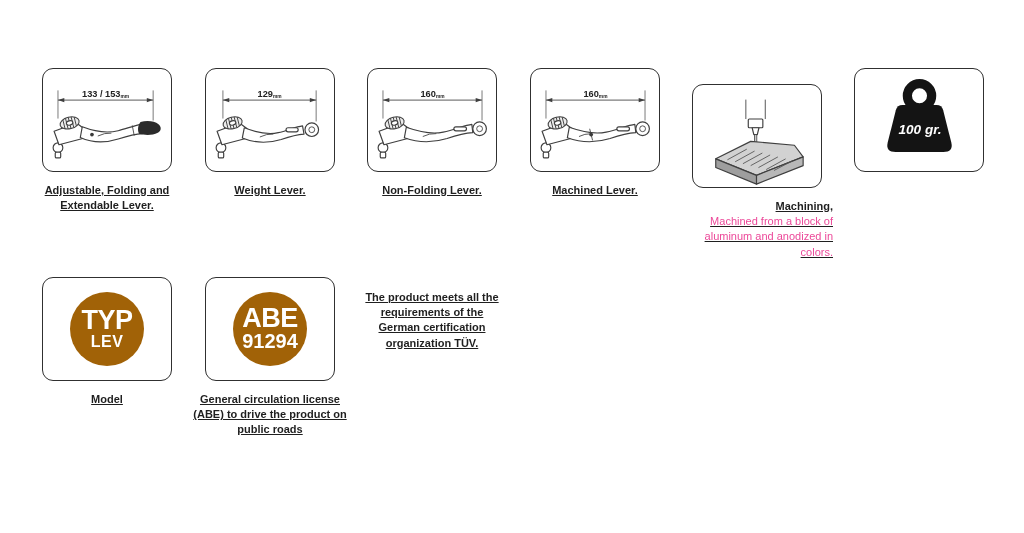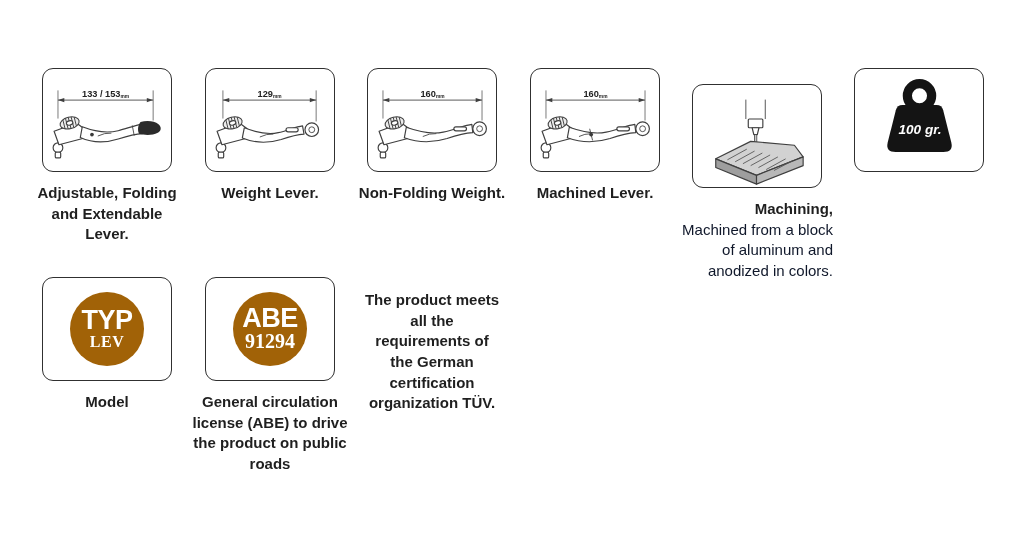--- a/index.html
+++ b/index.html
@@ -8,31 +8,31 @@
     font-family:"Liberation Sans",sans-serif;overflow:hidden;
   }
   .feature{position:absolute;width:170px;text-align:center;}
   .frame{
     width:130px;height:104px;margin:0 auto;background:#ffffff;
     border:1.5px solid #303030;border-radius:11px;box-sizing:border-box;
     display:flex;align-items:center;justify-content:center;
   }
   .frame svg{display:block;width:127px;height:101px;}
   .cap{
-    margin:11px auto 0;font-size:15px;font-weight:700;line-height:1.38;
-    color:#1f1f1f;max-width:152px;
-  }
-  .cap .sub{font-weight:400;color:#0f172a;}
+    margin:11px auto 0;font-size:11px;font-weight:700;line-height:1.38;
+    color:#1f1f1f;max-width:152px;text-decoration:underline;
+  }
+  .cap .sub{font-weight:400;color:#ec4899;}
   .badge{
     width:74px;height:74px;border-radius:50%;background:#a16207;color:#ffffff;
     display:flex;flex-direction:column;align-items:center;justify-content:center;
     font-weight:700;margin:0 auto;
   }
   .badge .l1{font-size:27px;line-height:.92;letter-spacing:-.5px;}
-  .badge .l2{font-size:16px;line-height:1.08;letter-spacing:.5px;font-family:Liberation Serif, serif;}
+  .badge .l2{font-size:16px;line-height:1.08;letter-spacing:.5px;}
   .badge.abe .l2{font-size:20px;letter-spacing:0;}
   .badge.tuv .l1{font-size:25px;letter-spacing:0;}
   
   .tick{stroke:#666;stroke-width:.9;fill:none;}
   .dline{stroke:#555;stroke-width:1;}
   .ah{fill:#3f3f3f;}
   .dimtxt{font-family:"Liberation Sans",sans-serif;font-weight:700;font-size:9.5px;fill:#222;}
   .unit{font-size:5px;}
   .art{fill:#ffffff;stroke:#3f3f3f;stroke-width:1.2;stroke-linejoin:round;}
   .thin{fill:none;stroke:#3f3f3f;stroke-width:.9;}
@@ -116,21 +116,21 @@
         <g transform="rotate(-14 26 54.5)">
           <ellipse class="shade" cx="26" cy="54.5" rx="10" ry="6"></ellipse>
           <path class="thin" d="M20,49.8 V59.2 M23,48.9 V60.1 M26,48.6 V60.4 M29,48.9 V60.1 M32,49.8 V59.2"></path>
           <ellipse class="art" cx="26" cy="54.5" rx="3.4" ry="2.2"></ellipse>
         </g>
         <path class="art" d="M38,59 C52,64 64,66.5 76,64 C88,61.5 98,57 105.5,56 L106.5,64.5 C98,64.8 90,67 80,70.5 C65,75.2 49,74.5 36,69.8 Z"></path>
         <rect class="art" x="87" y="58.5" width="13" height="4.2" rx="2.1"></rect>
         <path class="thin" d="M55,68.5 q7,-3.5 14,-3"></path>
       </svg>
     </div>
-    <div class="cap">Non-Folding Weight.</div>
+    <div class="cap">Non-Folding Lever.</div>
   </div>
 
   <div class="feature" style="left:510px;top:68px;">
     <div class="frame">
       <svg viewBox="0 0 130 104">
         <path class="tick" d="M14,21 V50"></path>
           <path class="tick" d="M116,21 V52"></path>
         <line class="dline" x1="14" y1="31" x2="116" y2="31"></line>
         <polygon class="ah" points="14,31 20.5,28.8 20.5,33.2"></polygon>
         <polygon class="ah" points="116,31 109.5,28.8 109.5,33.2"></polygon>

